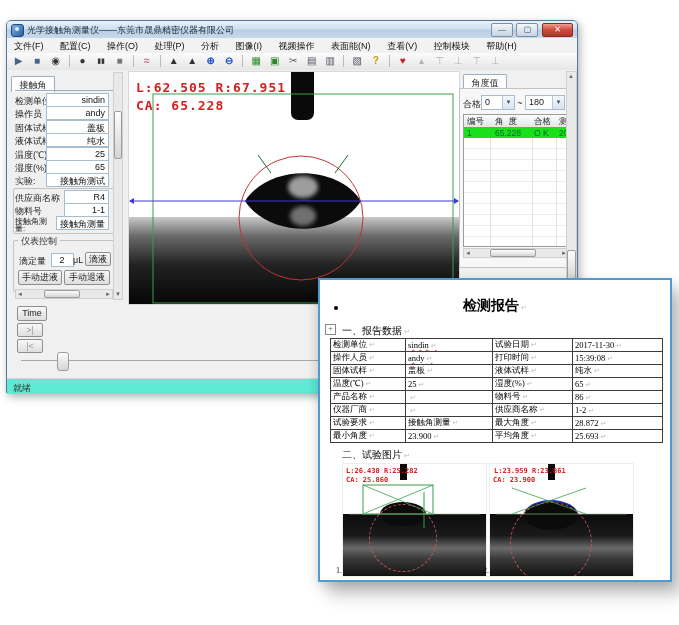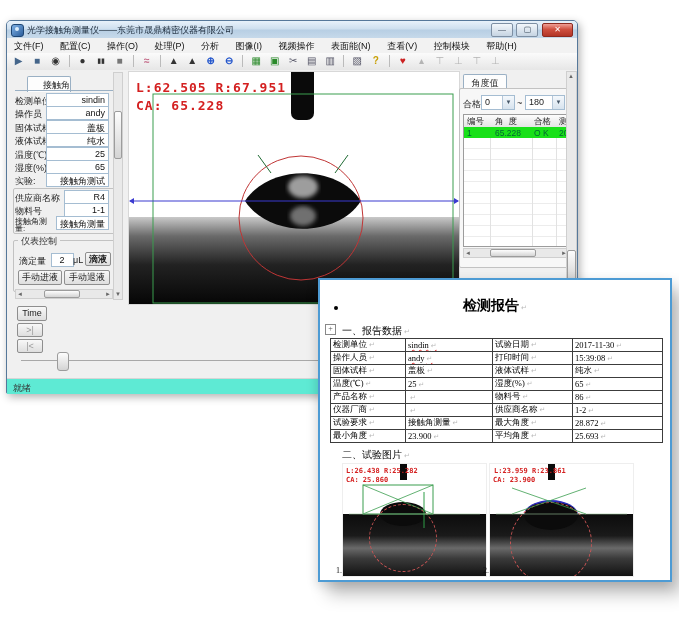--- a/index.html
+++ b/index.html
@@ -148,21 +148,21 @@
       <span class="tbi c9">♥</span>
       <span class="tbi c10">▴</span>
       <span class="tbi c10">⊤</span>
       <span class="tbi c10">⊥</span>
       <span class="tbi c10">⊤</span>
       <span class="tbi c10">⊥</span>
     </div>
 
     <div id="client" class="abs">
 
-      <div class="tab abs" style="left:20px;top:6px;width:42px;height:13px;text-align:right;">接触角</div>
+      <div class="tab abs" style="left:4px;top:6px;width:42px;height:13px;">接触角</div>
       <div class="abs" style="left:8px;top:20px;width:98px;height:0;border-top:1px solid #9ab0c4;"></div>
 
       <div class="fldrow" style="top:23px;">
         <span class="fldlab">检测单位</span>
         <div class="inp">sindin</div>
       </div>
       <div class="fldrow" style="top:36px;">
         <span class="fldlab">操作员</span>
         <div class="inp">andy</div>
       </div>
@@ -200,21 +200,21 @@
         <span class="fldlab" style="width:42px;white-space:normal;line-height:7px;font-size:8px;">接触角测量:</span>
         <div class="inp" style="width:46px">接触角测量</div>
       </div>
 
       <div class="grpbox abs" style="left:6px;top:170px;width:100px;height:50px;">
         <span class="grplab">仪表控制</span>
       </div>
       <span class="abs" style="left:12px;top:185px;">滴定量</span>
       <div class="inp abs" style="left:44px;top:183px;width:16px;text-align:center;">2</div>
       <span class="abs" style="left:66px;top:185px;">μL</span>
-      <div class="btn abs" style="left:78px;top:182px;width:24px;height:12px;line-height:12px;font-weight:bold;">滴液</div>
+      <div class="btn abs" style="left:78px;top:182px;width:24px;height:12px;line-height:12px;">滴液</div>
       <div class="btn abs" style="left:11px;top:200px;width:42px;height:13px;line-height:13px;">手动进液</div>
       <div class="btn abs" style="left:57px;top:200px;width:44px;height:13px;line-height:13px;">手动退液</div>
 
       <div class="sb abs" style="left:8px;top:219px;width:96px;height:8px;">
         <span class="sbarrow abs" style="left:1px;top:1px;">◄</span>
         <div class="sbthumb abs" style="left:28px;top:0;width:34px;height:6px;"></div>
         <span class="sbarrow abs" style="right:1px;top:1px;">►</span>
       </div>
       <div class="sb abs" style="left:106px;top:2px;width:8px;height:226px;">
         <div class="sbthumb abs" style="left:0;top:38px;width:6px;height:46px;"></div>

